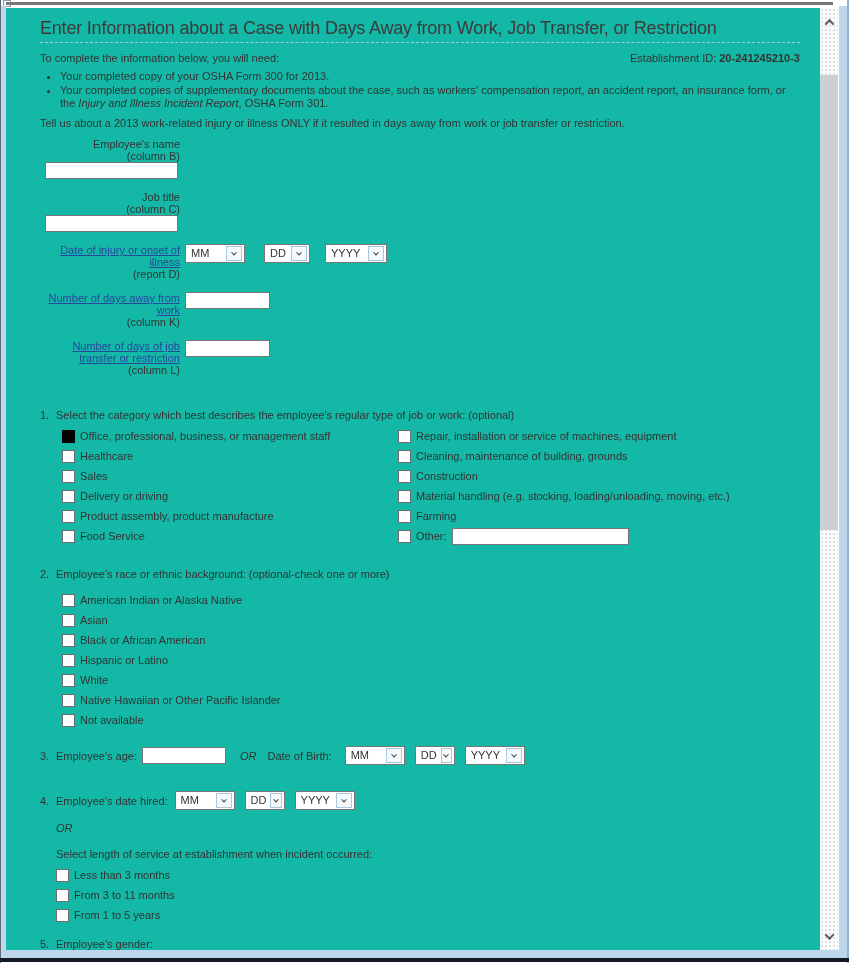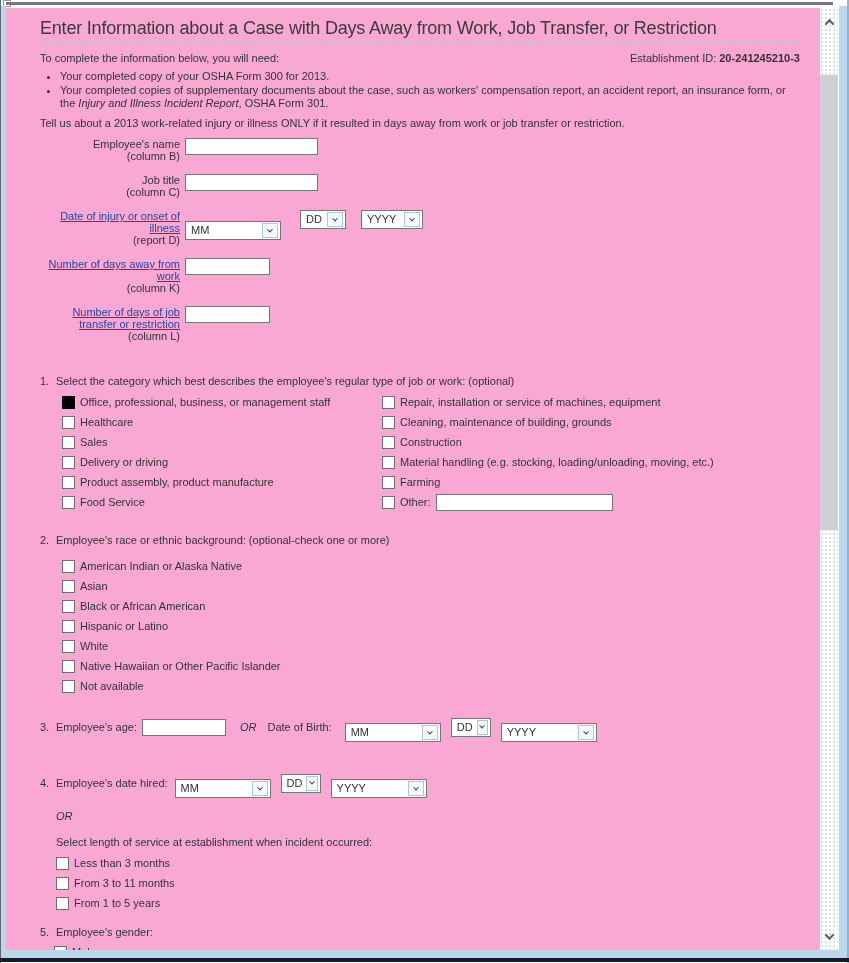--- a/index.html
+++ b/index.html
@@ -25,64 +25,64 @@
                background-size:4px 4px; }
   .sb-btn { position:absolute; left:0; width:18px; height:22px; display:flex; align-items:center; justify-content:center; }
   .sb-btn.up { top:3px; } .sb-btn.down { bottom:3px; }
   .chev { width:7px; height:7px; border-right:2px solid #565b61; border-bottom:2px solid #565b61; }
   .chev.up   { transform:rotate(-135deg) translate(-1px,-1px); }
   .chev.down { transform:rotate(45deg) translate(-1px,-1px); }
   .sb-thumb { position:absolute; left:0; width:18px; top:67px; height:455px; background:#cdd0d3; }
 
   
   .content { position:absolute; left:6px; top:8px; right:29px; bottom:13px;
-             padding:10px 20px 0 34px; overflow:hidden; background:#f9a8d4; }
+             padding:10px 20px 0 34px; overflow:hidden; background:#14b8a6; }
 
   h1.title { font-size:18px; font-weight:400; color:#3b3b3b; margin:0;
              line-height:20px; padding-bottom:4px; border-bottom:1px dashed #a9c7de; letter-spacing:-0.2px; }
 
   .intro-row { display:flex; justify-content:space-between; margin-top:9px; line-height:13px; }
   .estab b { font-weight:700; }
 
   ul.bullets { margin:5px 0 0 20px; padding:0; line-height:13px; }
   ul.bullets li { margin-bottom:1px; }
   .it { font-style:italic; }
 
   .tellus { margin-top:7px; line-height:13px; }
 
   .fields { margin-top:8px; }
   .frow { display:flex; align-items:flex-start; margin-bottom:12px; }
   .flabel { width:140px; flex:none; text-align:right; line-height:12px; }
   .flabel a { color:#26479e; text-decoration:underline; }
   .fctrl { margin-left:5px; display:flex; align-items:flex-start; }
-  .h24 { min-height:24px; } .h36 { min-height:36px; }
+  .h24 { min-height:24px;flex-direction:column; } .h36 { min-height:36px; }
 
   input.ti { border:1px solid #767676; height:17px; background:#fff; font:inherit; color:#333; padding:1px 3px; }
   .w133{width:133px;} .w85{width:85px;} .w84{width:84px;} .w177{width:177px;}
 
   .sel { display:inline-flex; align-items:center; justify-content:space-between;
          border:1px solid #767676; height:19px; background:#fff; padding:0 2px 0 5px; flex:none; }
   .sel .stext { line-height:15px; }
   .sbtn { width:16px; height:15px; border:1px solid #aac6dc; background:#f3f9fd;
           display:flex; align-items:center; justify-content:center; margin-left:4px; }
   .chev-s { width:4px; height:4px; border-right:1px solid #3c3c3c; border-bottom:1px solid #3c3c3c;
             transform:rotate(45deg) translate(-1px,-1px); }
-  .sw72{width:96px;margin-top:11px;} .sw46{width:46px;} .sw62{width:62px;} .sw40{width:40px;}
+  .sw72{width:60px;} .sw46{width:46px;} .sw62{width:62px;} .sw40{width:40px;}
 
   .q { display:flex; line-height:13px; }
   .qnum { width:16px; flex:none; }
   .qbody { flex:1; }
 
   .cbi { display:flex; align-items:center; height:20px; }
   .cb { width:13px; height:13px; border:1px solid #6e6e6e; background:#fff; flex:none; margin-right:5px; }
   .cb.filled { background:#000; border-color:#000; }
   .cbl { line-height:13px; }
 
   .q1 { margin-top:33px; }
-  .q1cols { display:flex; margin-left:22px; margin-top:4px; }
+  .q1cols { display:flex; margin-left:22px; margin-top:4px;gap:16px; }
   .q1col-left { width:320px; flex:none; }
   .q1col-right { flex:1; }
 
   .q2 { margin-top:22px; }
   .q2list { margin-left:22px; margin-top:9px; }
 
   .q3 { margin-top:16px; display:flex; align-items:center; }
   .q3 .gap14{width:14px;} .q3 .gap11{width:11px;} .q3 .gap13{width:13px;} .q3 .gap10{width:10px;}
   .q3 .agein { margin-left:5px; }
 

